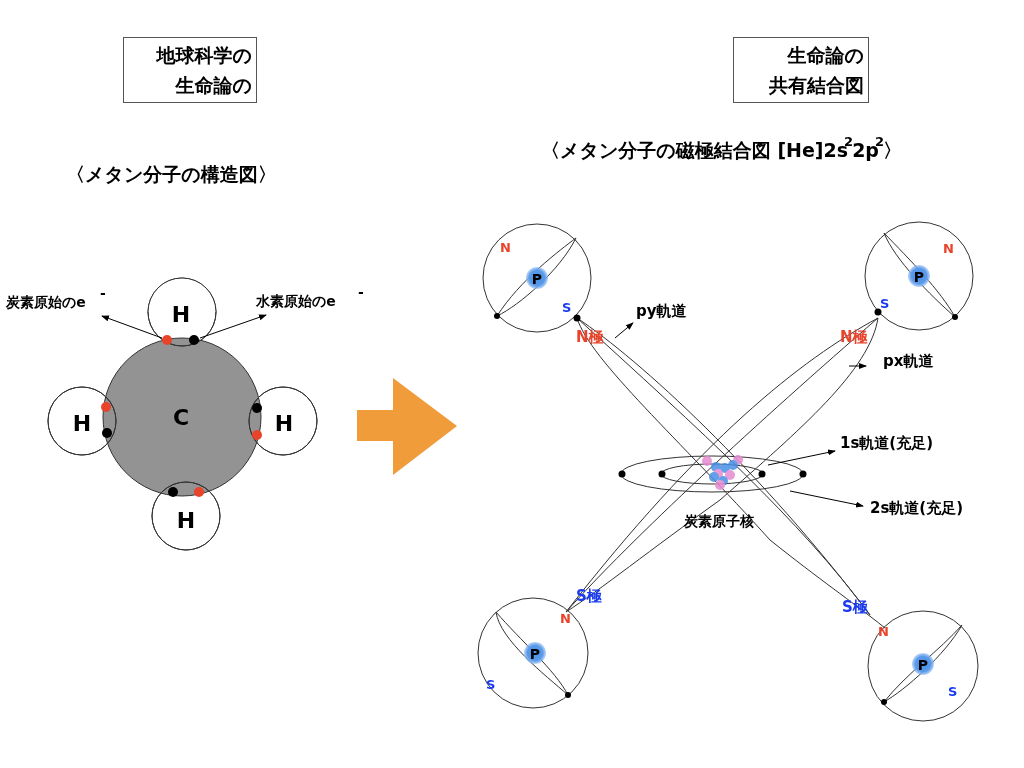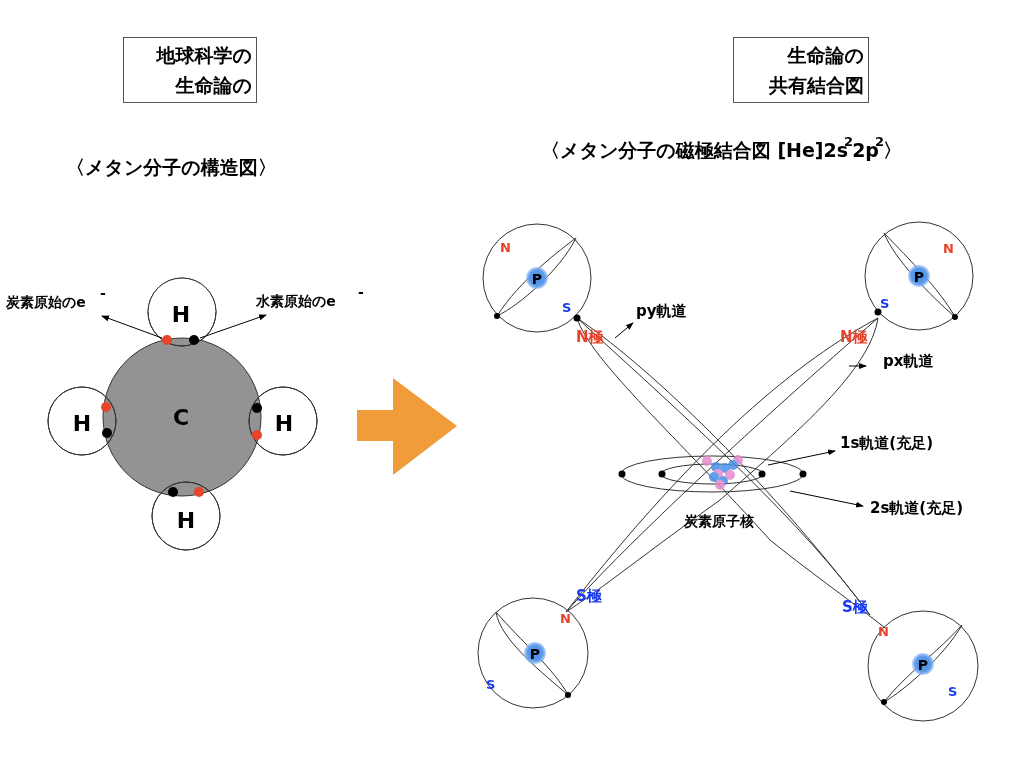--- a/index.html
+++ b/index.html
@@ -3,21 +3,21 @@
 <meta charset="utf-8">
 <style>
   html, body { margin:0; padding:0; background:#ffffff; }
   body { width:1024px; height:768px; position:relative; overflow:hidden;
          font-family:"DejaVu Sans", "Liberation Sans", sans-serif; color:#000; }
   .titlebox { position:absolute; border:1.5px solid #555; background:#fff;
               font-weight:bold; font-size:19px; line-height:30px; text-align:right; padding:2px 4px; }
   .title-left { left:123px; top:37px; width:124px; }
   .title-right { left:733px; top:37px; width:126px; }
   .subtitle { position:absolute; font-weight:bold; font-size:19px; white-space:nowrap; }
-  .sub-left { left:66px; top:155px; }
+  .sub-left { left:66px; top:162px; }
   .sub-right { left:541px; top:138px; }
   .sub-right sup { font-size:13px; position:relative; top:-4px; margin-left:-4px; margin-right:-1px; }
   svg#diagram { position:absolute; left:0; top:0; }
   .lbl { font-family:"DejaVu Sans", "Liberation Sans", sans-serif; font-weight:bold; }
 </style>
 </head>
 <body>
 
 <div class="titlebox title-left">
   <div>地球科学の</div>

